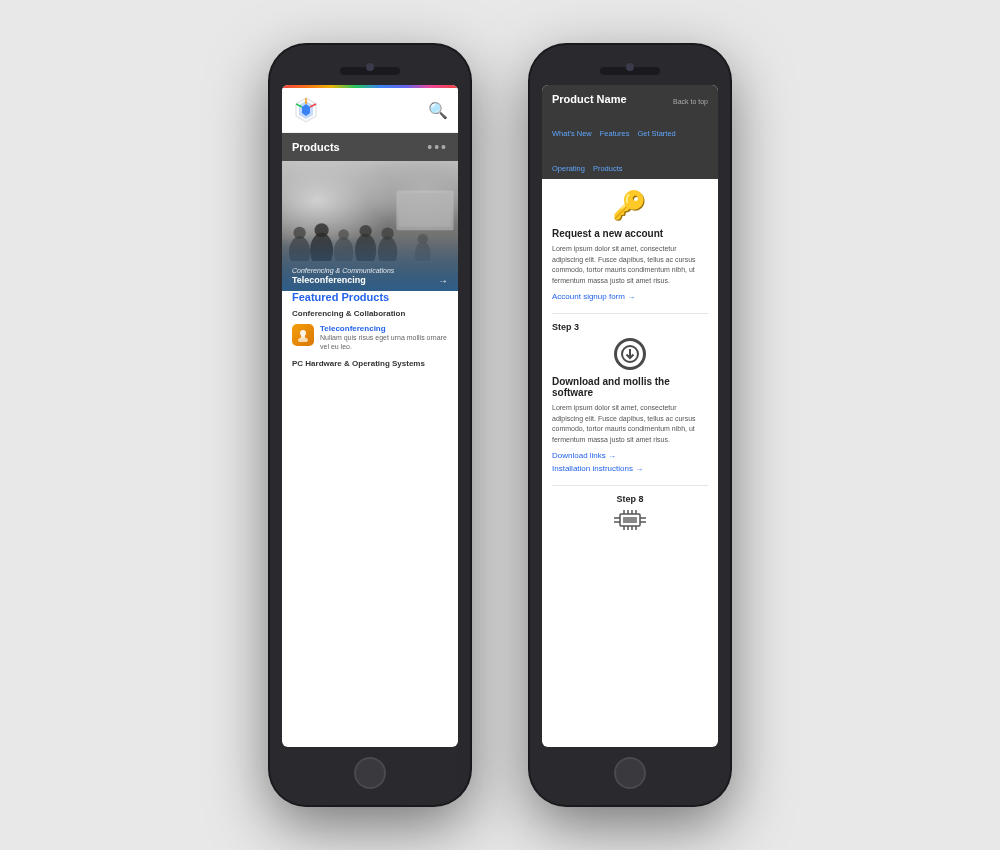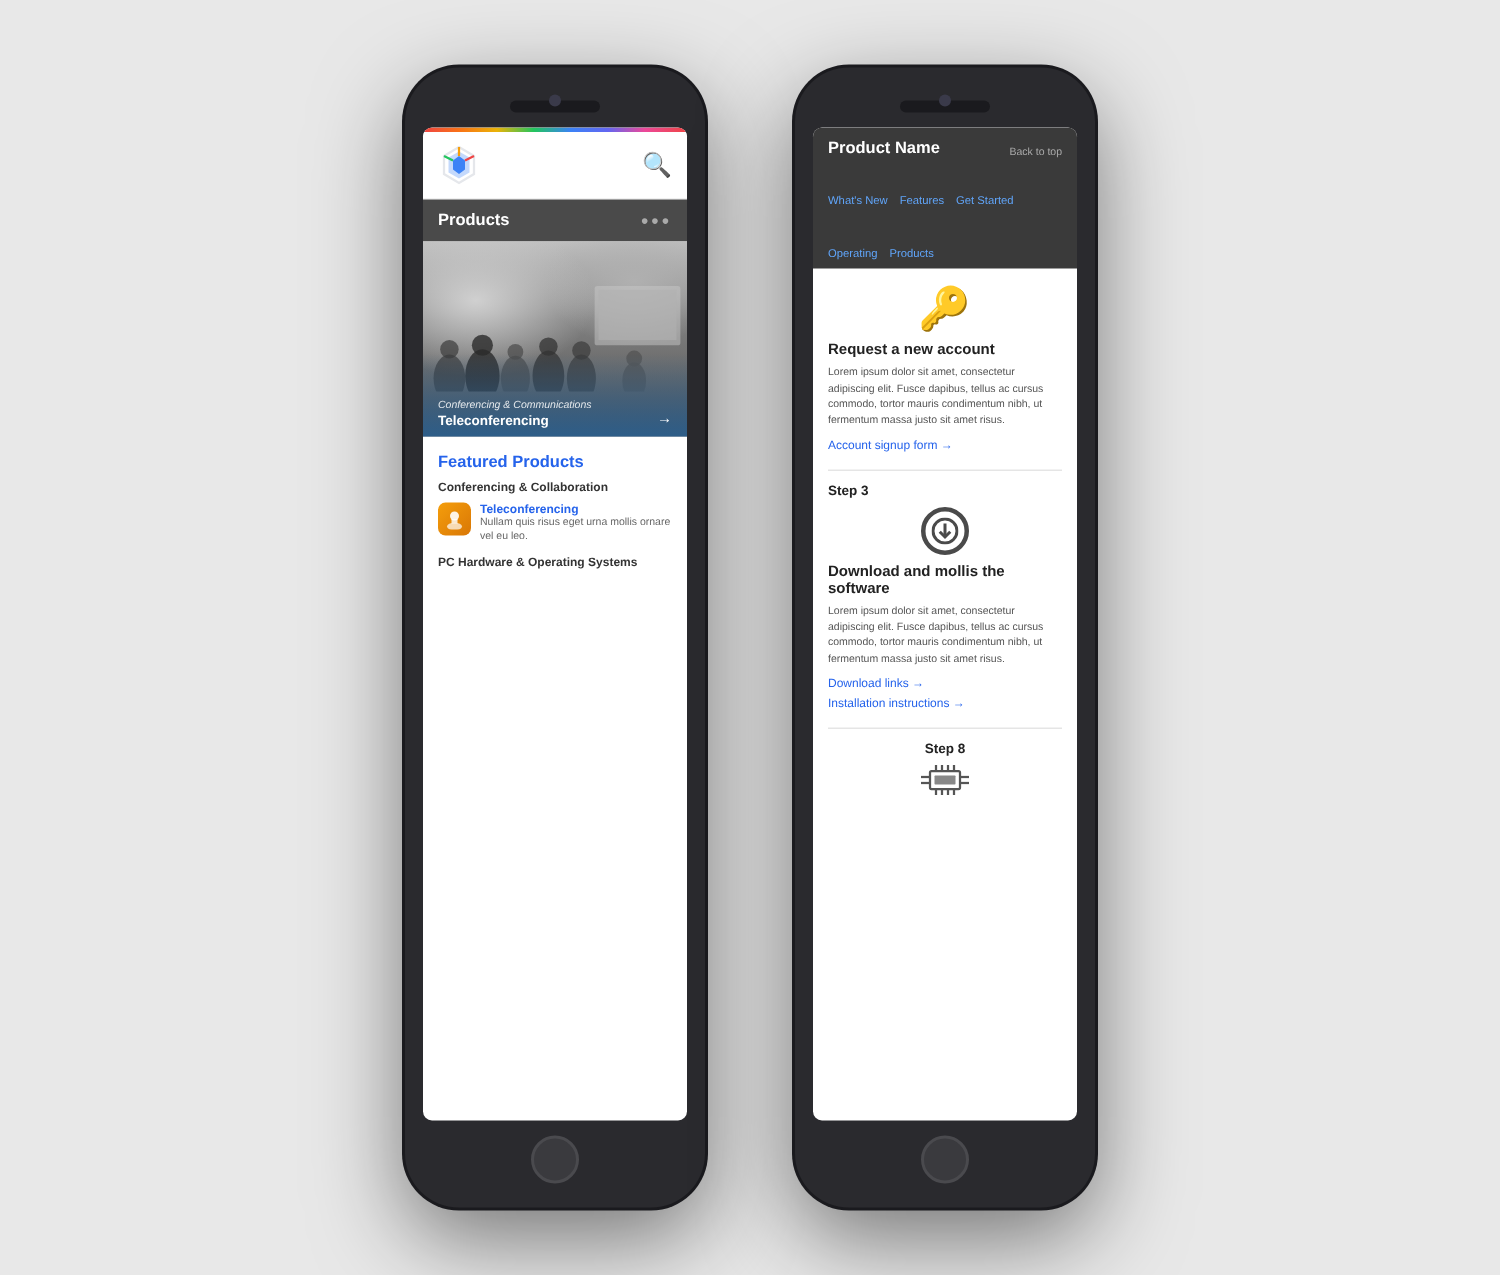--- a/index.html
+++ b/index.html
@@ -137,21 +137,21 @@
       font-size: 9px;
       font-weight: 700;
     }
     .hero-arrow {
       color: #fff;
       font-size: 10px;
     }
     .screen-body {
       flex: 1;
       overflow: hidden;
-      padding: 11px 10px;
+      padding: 0 10px;
     }
     .featured-title {
       color: #2563eb;
       font-size: 11px;
       font-weight: 700;
       margin-bottom: 6px;
     }
     .category-label {
       color: #333;
       font-size: 8px;

